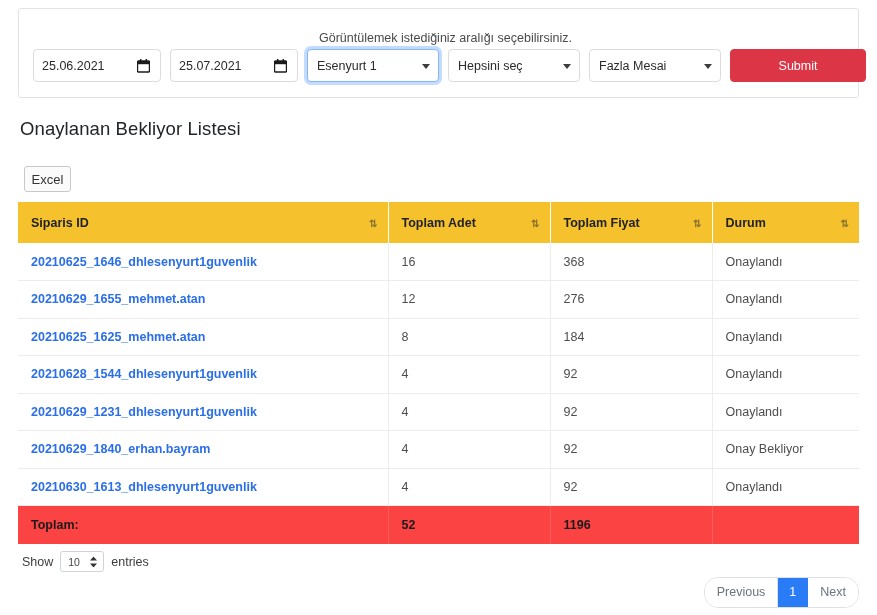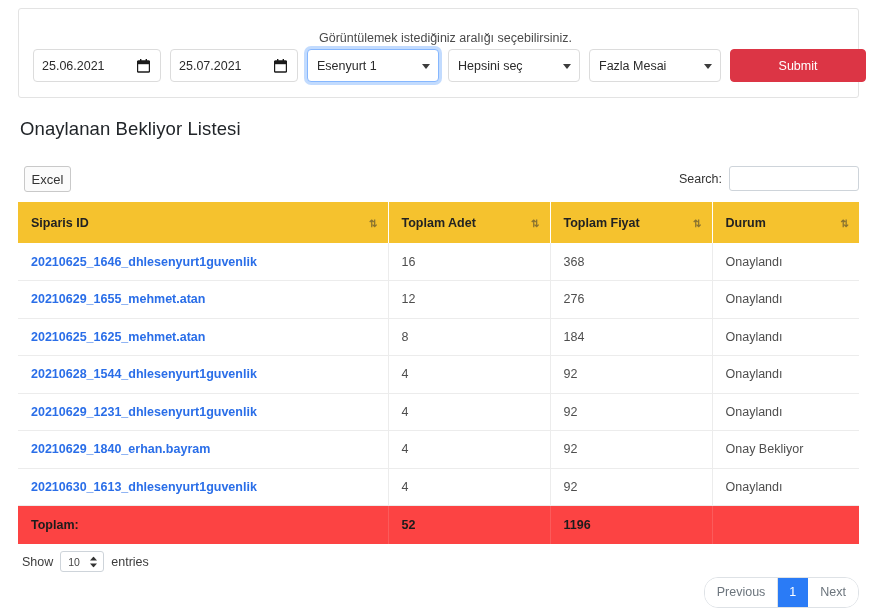--- a/index.html
+++ b/index.html
@@ -285,24 +285,20 @@
       </div>
 
       <div class="submit-btn">Submit</div>
     </div>
   </div>
 
   <div class="page-title">Onaylanan Bekliyor Listesi</div>
 
   <div class="excel-btn">Excel</div>
 
-  <div class="search-wrap">
-    <span class="search-label">Search:</span>
-    <input class="search-input" type="text" placeholder="" style="">
-  </div>
 
   <table class="tbl">
     <colgroup>
       <col style="width:370px">
       <col style="width:162px">
       <col style="width:162px">
       <col style="width:147px">
     </colgroup>
     <thead>
       <tr>

